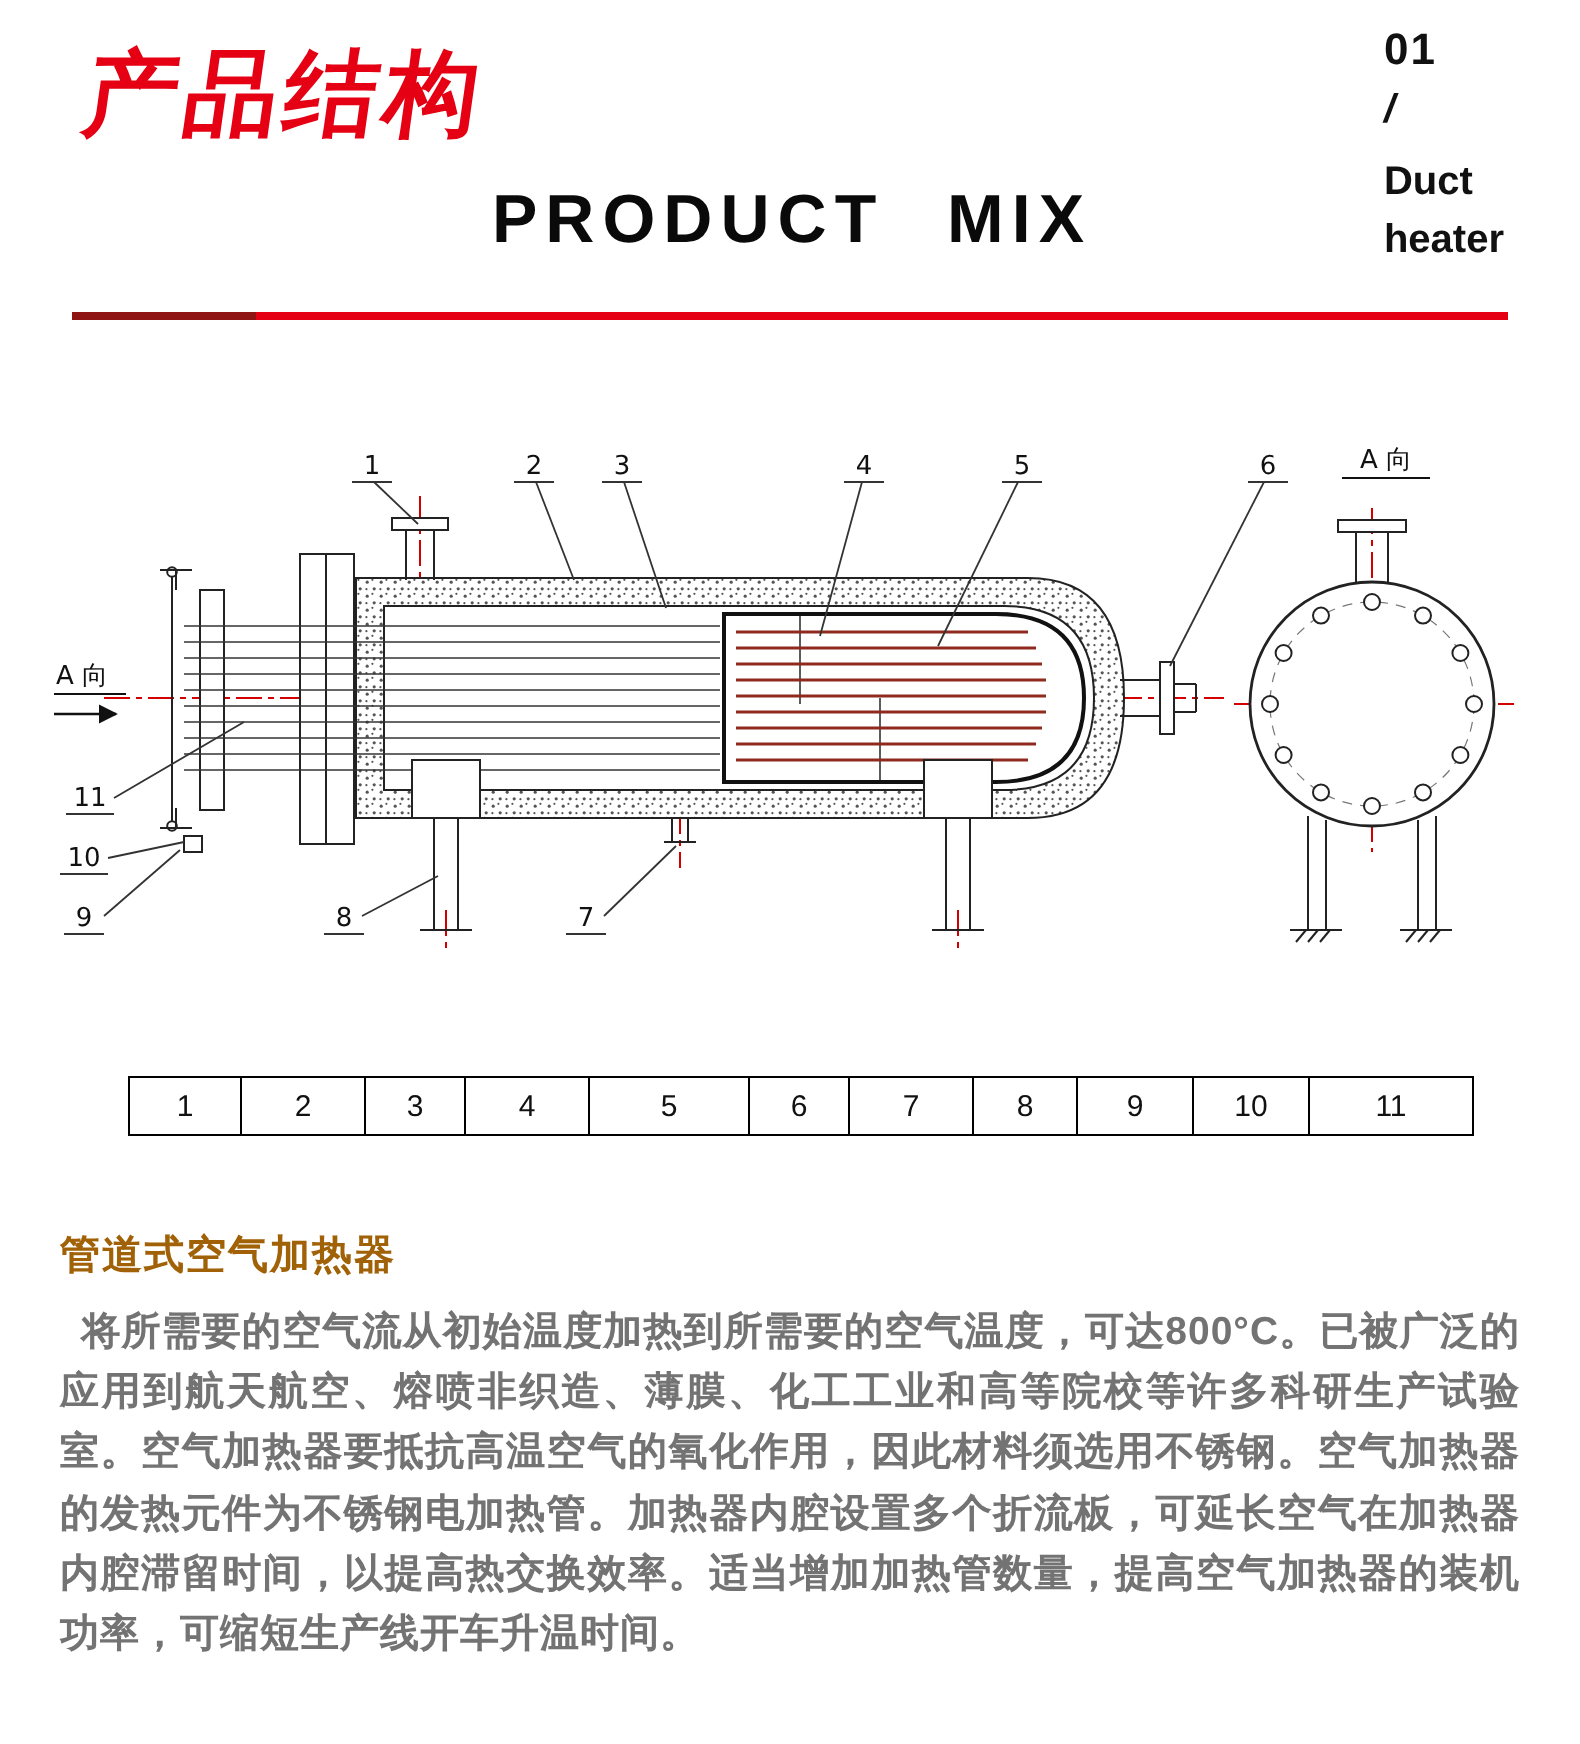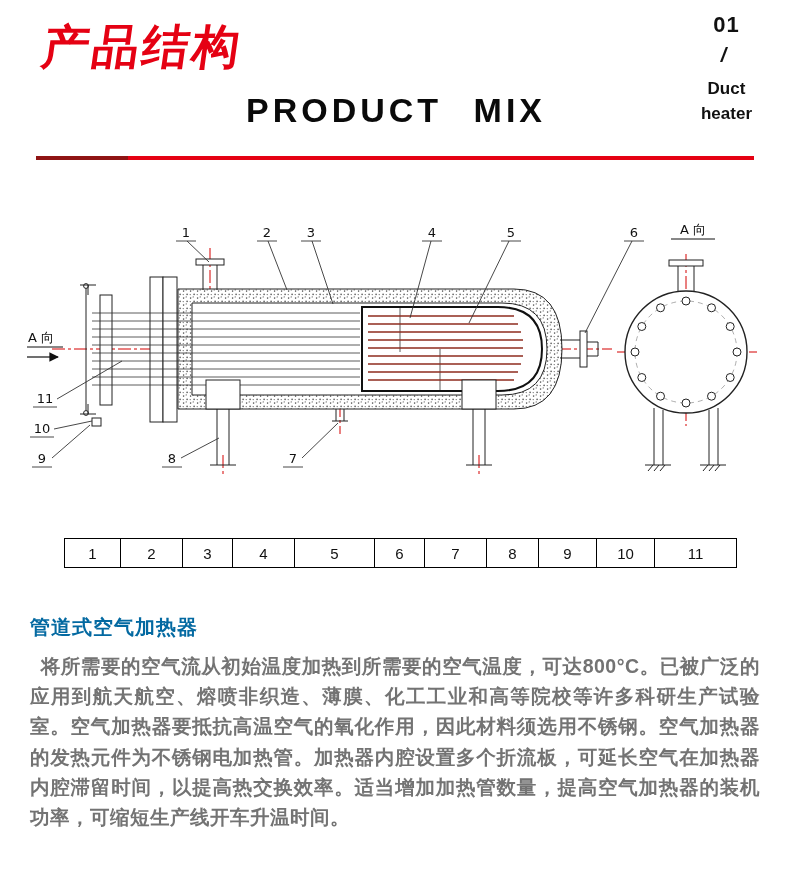--- a/index.html
+++ b/index.html
@@ -11,38 +11,38 @@
   
   .header { position:relative; height:156px; padding:16px 36px 0 38px; }
   .title-cn {
     display:inline-block; color:#e50113; font-size:47px; font-weight:900;
     letter-spacing:3px; transform:skewX(-8deg); transform-origin:left bottom;
   }
   .title-en {
     margin-top:12px; font-size:34px; font-weight:800; letter-spacing:4px;
     word-spacing:18px; color:#0a0a0a;text-align:center;
   }
-  .corner { position:absolute; top:12px; right:38px; text-align:center; }
+  .corner { position:absolute; top:12px; right:38px; text-align:left; }
   .corner .page-num { font-size:22px; font-weight:800; letter-spacing:1px; }
   .corner .slash { font-size:20px; font-weight:700; font-style:italic; margin:6px 6px 10px 0; }
-  .corner .prod1, .corner .prod2 { font-size:17px; font-weight:700; line-height:1.45; }
+  .corner .prod1, .corner .prod2 { font-size:20px; font-weight:700; line-height:1.45; }
   .divider { margin:0 36px; height:4px; background:#e50113; position:relative; }
   .divider-dark { position:absolute; left:0; top:0; height:100%; width:92px; background:#8f1414; display:block; }
   
   .diagram { display:block; margin-top:52px; }
   .diagram text { font-family:"DejaVu Sans","Liberation Sans",sans-serif; font-size:13px; fill:#111; }
   
   .parts-table { border-collapse:collapse; table-layout:fixed; margin:34px 0 0 64px; }
   .parts-table td {
     border:1px solid #000; text-align:center; vertical-align:middle;
     font-size:15px; height:29px; padding:0 4px; white-space:nowrap; color:#111;
   }
   
   .desc { margin:46px 30px 0 30px; }
-  .desc-heading { color:#0369a1; font-size:20px; font-weight:800; margin-bottom:10px; letter-spacing:1px; }
+  .desc-heading { color:#a16207; font-size:20px; font-weight:800; margin-bottom:10px; letter-spacing:1px; }
   .desc-body {
     font-size:19.5px; font-weight:700; line-height:1.55; color:#737373;
     text-align:justify; text-indent:0.55em; letter-spacing:0.5px;
   }
 </style>
 </head>
 <body>
 
 <div class="page">
 

